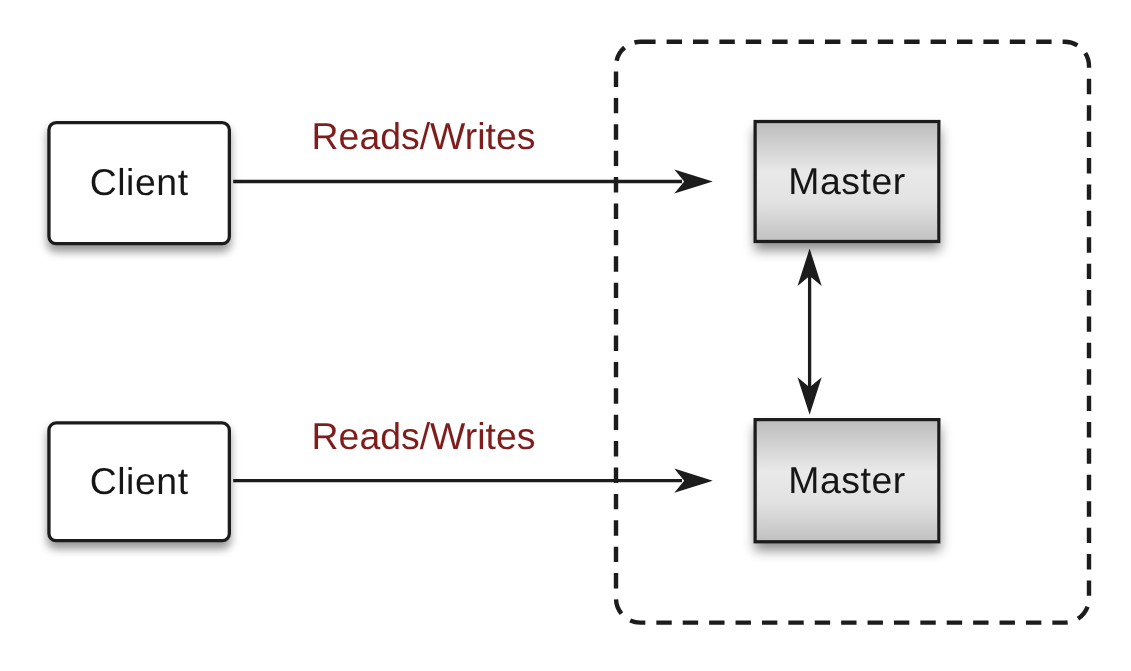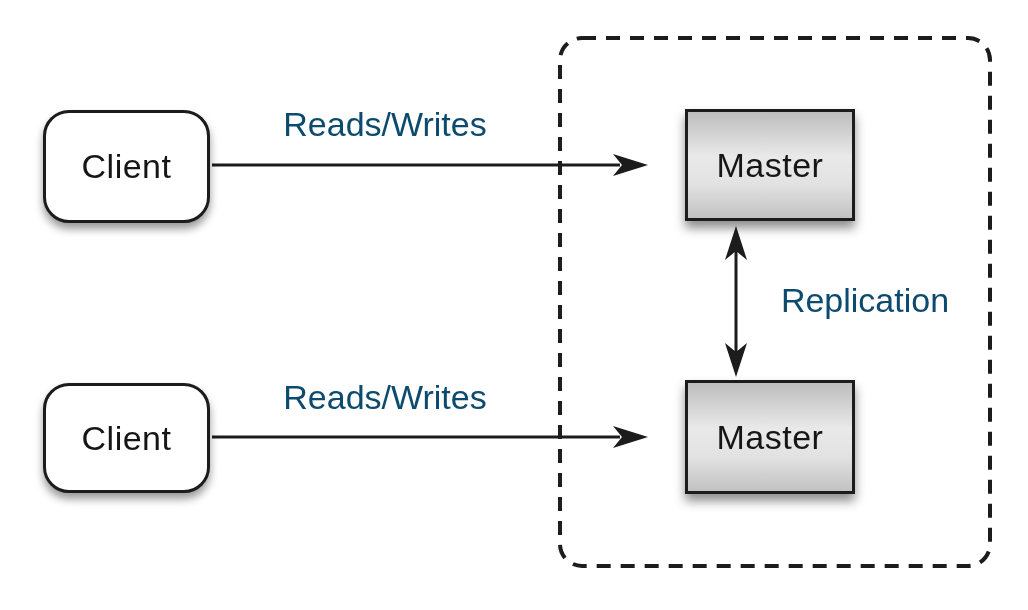--- a/index.html
+++ b/index.html
@@ -27,38 +27,38 @@
     display: flex;
     align-items: center;
     justify-content: center;
     box-sizing: border-box;
     border: 3px solid #1c1c1c;
     font-size: 34px;
     color: #161616;
     letter-spacing: 0.5px;
   }
   .client-node {
-    border-radius: 26px;
+    border-radius: 8px;
     background: #ffffff;
     box-shadow: 0 6px 8px rgba(0, 0, 0, 0.40);
   }
   .master-node {
     background: linear-gradient(180deg, #bdbdbd 0%, #e9e9e9 42%, #e2e2e2 68%, #c2c2c2 100%);
     box-shadow: 0 7px 10px rgba(0, 0, 0, 0.45);
     margin-left: 35px;
   }
   #client-top    { left: 43px;  top: 110px; width: 167px; height: 113px; }
   #client-bottom { left: 43px;  top: 383px; width: 167px; height: 110px; }
   #master-top    { left: 650px; top: 109px; width: 170px; height: 112px; }
   #master-bottom { left: 650px; top: 380px; width: 170px; height: 114px; }
   .edge-label {
     position: absolute;
     font-size: 34px;
     line-height: 40px;
-    color: #0c4a6e;
+    color: #7f1d1d;
     text-align: center;
     white-space: nowrap;
   }
   #label-rw-top       { left: 240px; top: 104px; width: 290px; }
   #label-rw-bottom    { left: 240px; top: 377px; width: 290px; }
   #label-replication  { left: 748px; top: 280px; width: 234px; }
 </style>
 </head>
 <body>
 
@@ -92,15 +92,14 @@
   </div>
 
   <div class="node master-node" id="master-bottom">
     <span>Master</span>
   </div>
 
   <div class="edge-label" id="label-rw-top">Reads/Writes</div>
 
   <div class="edge-label" id="label-rw-bottom">Reads/Writes</div>
 
-  <div class="edge-label" id="label-replication">Replication</div>
 
 </div>
 
 </body></html>

